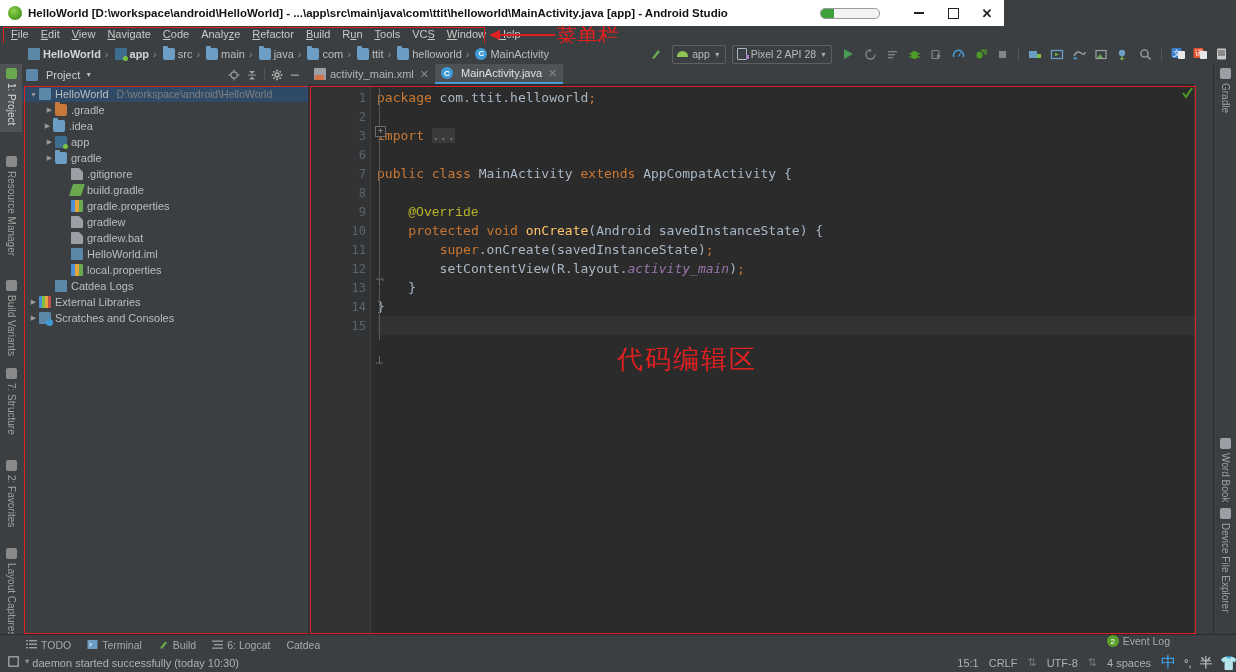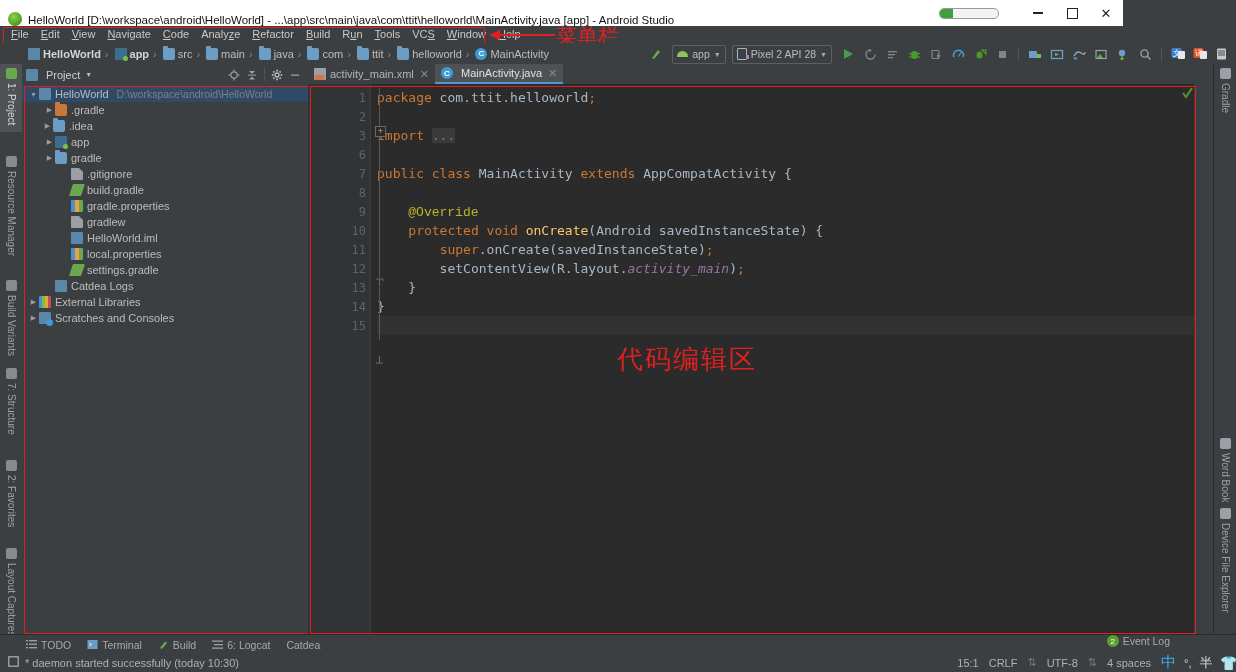--- a/index.html
+++ b/index.html
@@ -12,24 +12,25 @@
     width: 1236px; height: 672px;
     overflow: hidden;
     background: #3c3f41;
     color: #bbbbbb;
     font-size: 11px;
     -webkit-font-smoothing: antialiased;
   }
 
   
   .titlebar {
-    position: absolute; left: 0; top: 0; width: 1123px; height: 26px;
+    position: absolute; left: 0; top: 0; width: 1004px; height: 26px;
     background: #ffffff;
-    display: flex; align-items: flex-end;
+    display: flex; align-items: center;
     color: #000000;
+    font-weight: bold;
   }
   .title-icon {
     width: 14px; height: 14px; margin-left: 8px; margin-right: 6px;
     border-radius: 50%;
     background: radial-gradient(circle at 40% 35%, #8fd14f 0%, #4a9b1f 70%, #2f6b12 100%);
     flex: 0 0 auto;
   }
   .title-text {
     font-size: 11.5px; color: #111; white-space: nowrap;
     font-family: "Liberation Sans", sans-serif;
@@ -617,32 +618,32 @@
           <span class="tic ic-props"></span>
           <span>gradle.properties</span>
         </div>
         <div class="trow" style="padding-left: 38px;">
           <span class="arrow"></span>
           <span class="tic ic-file"></span>
           <span>gradlew</span>
         </div>
         <div class="trow" style="padding-left: 38px;">
           <span class="arrow"></span>
+          <span class="tic ic-file"></span>
+          <span>gradlew.bat</span>
+        </div>
+        <div class="trow" style="padding-left: 38px;">
+          <span class="arrow"></span>
           <span class="tic ic-proj"></span>
           <span>HelloWorld.iml</span>
         </div>
         <div class="trow" style="padding-left: 38px;">
           <span class="arrow"></span>
           <span class="tic ic-props"></span>
           <span>local.properties</span>
-        </div>
-        <div class="trow" style="padding-left: 38px;">
-          <span class="arrow"></span>
-          <span class="tic ic-grd"></span>
-          <span>settings.gradle</span>
         </div>
         <div class="trow" style="padding-left: 22px;">
           <span class="arrow"></span>
           <span class="tic ic-catdea"></span>
           <span>Catdea Logs</span>
         </div>
         <div class="trow" style="padding-left: 6px;">
           <span class="arrow">▶</span>
           <span class="tic ic-ext"></span>
           <span>External Libraries</span>

